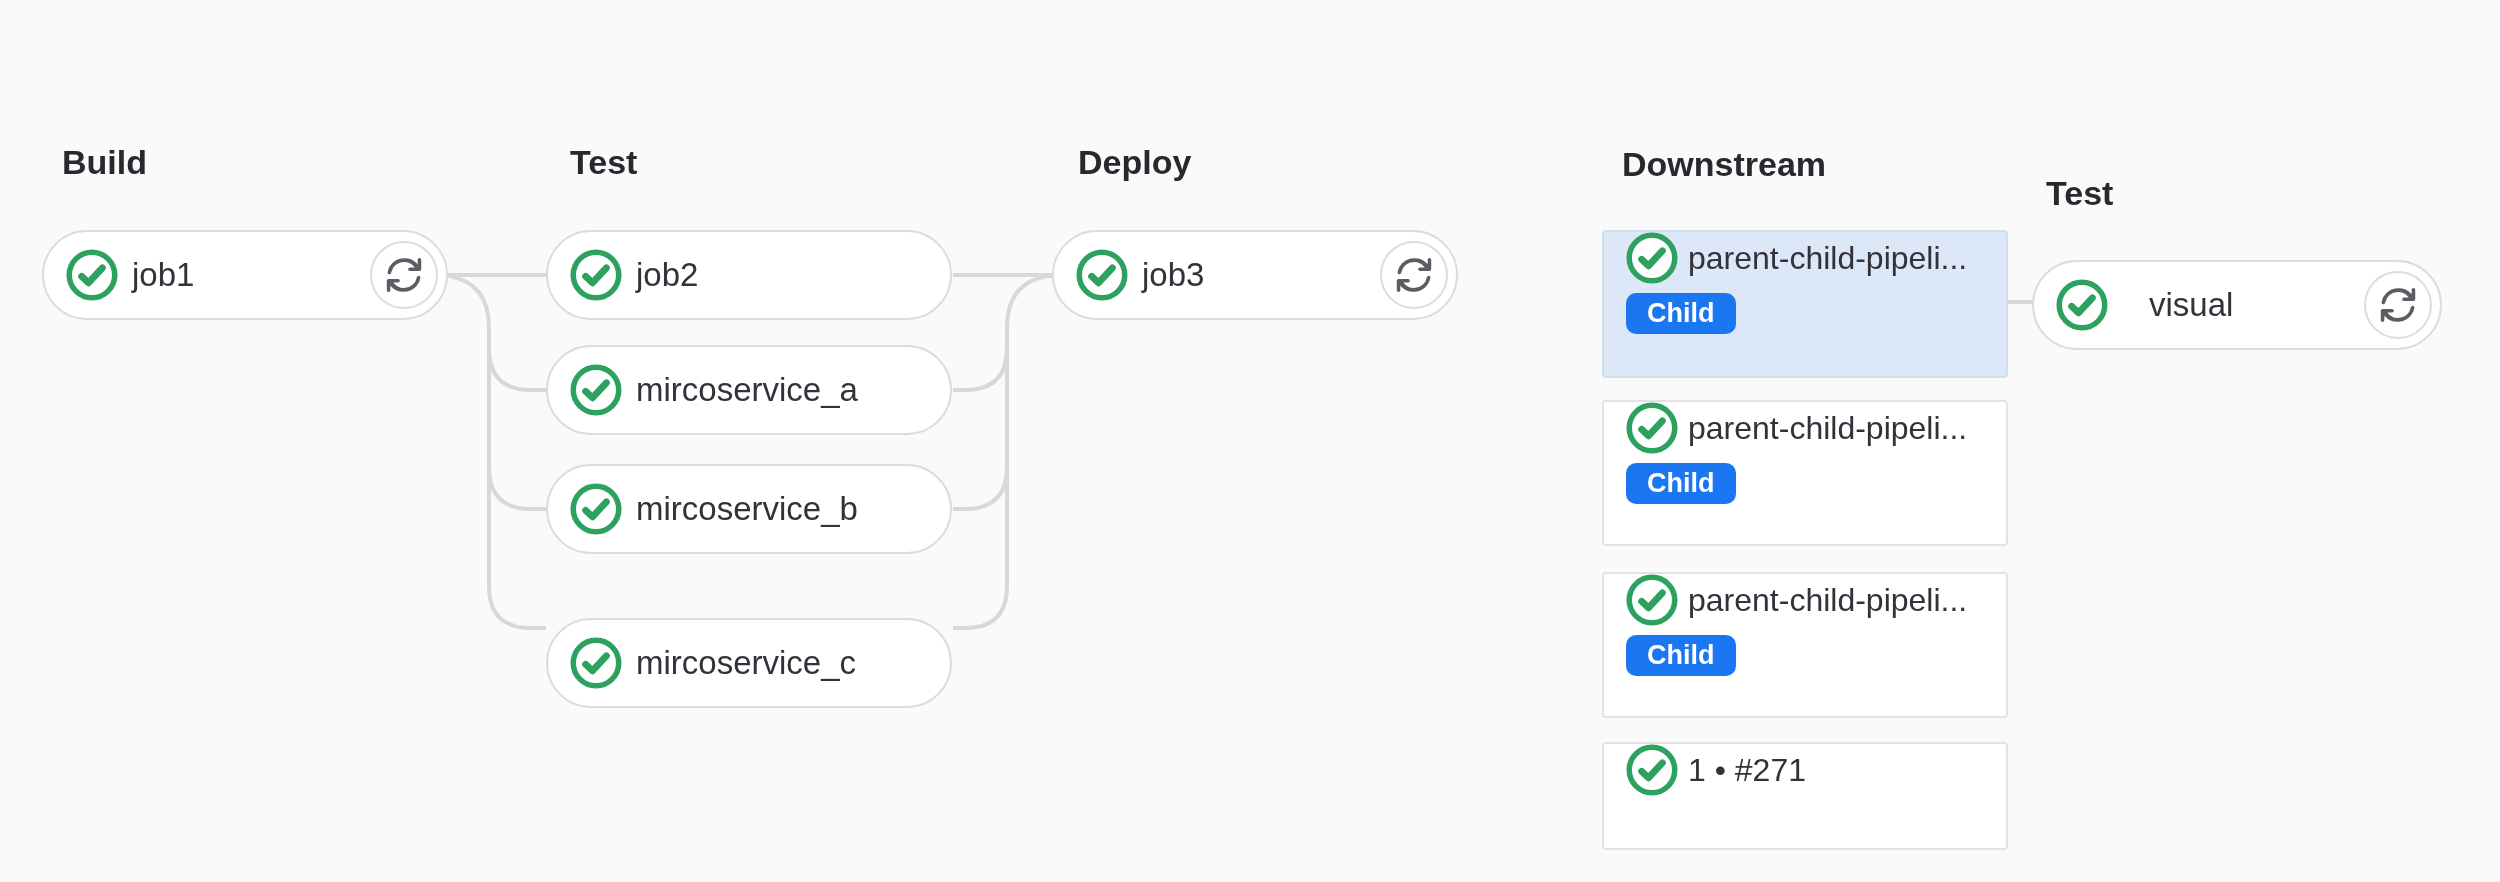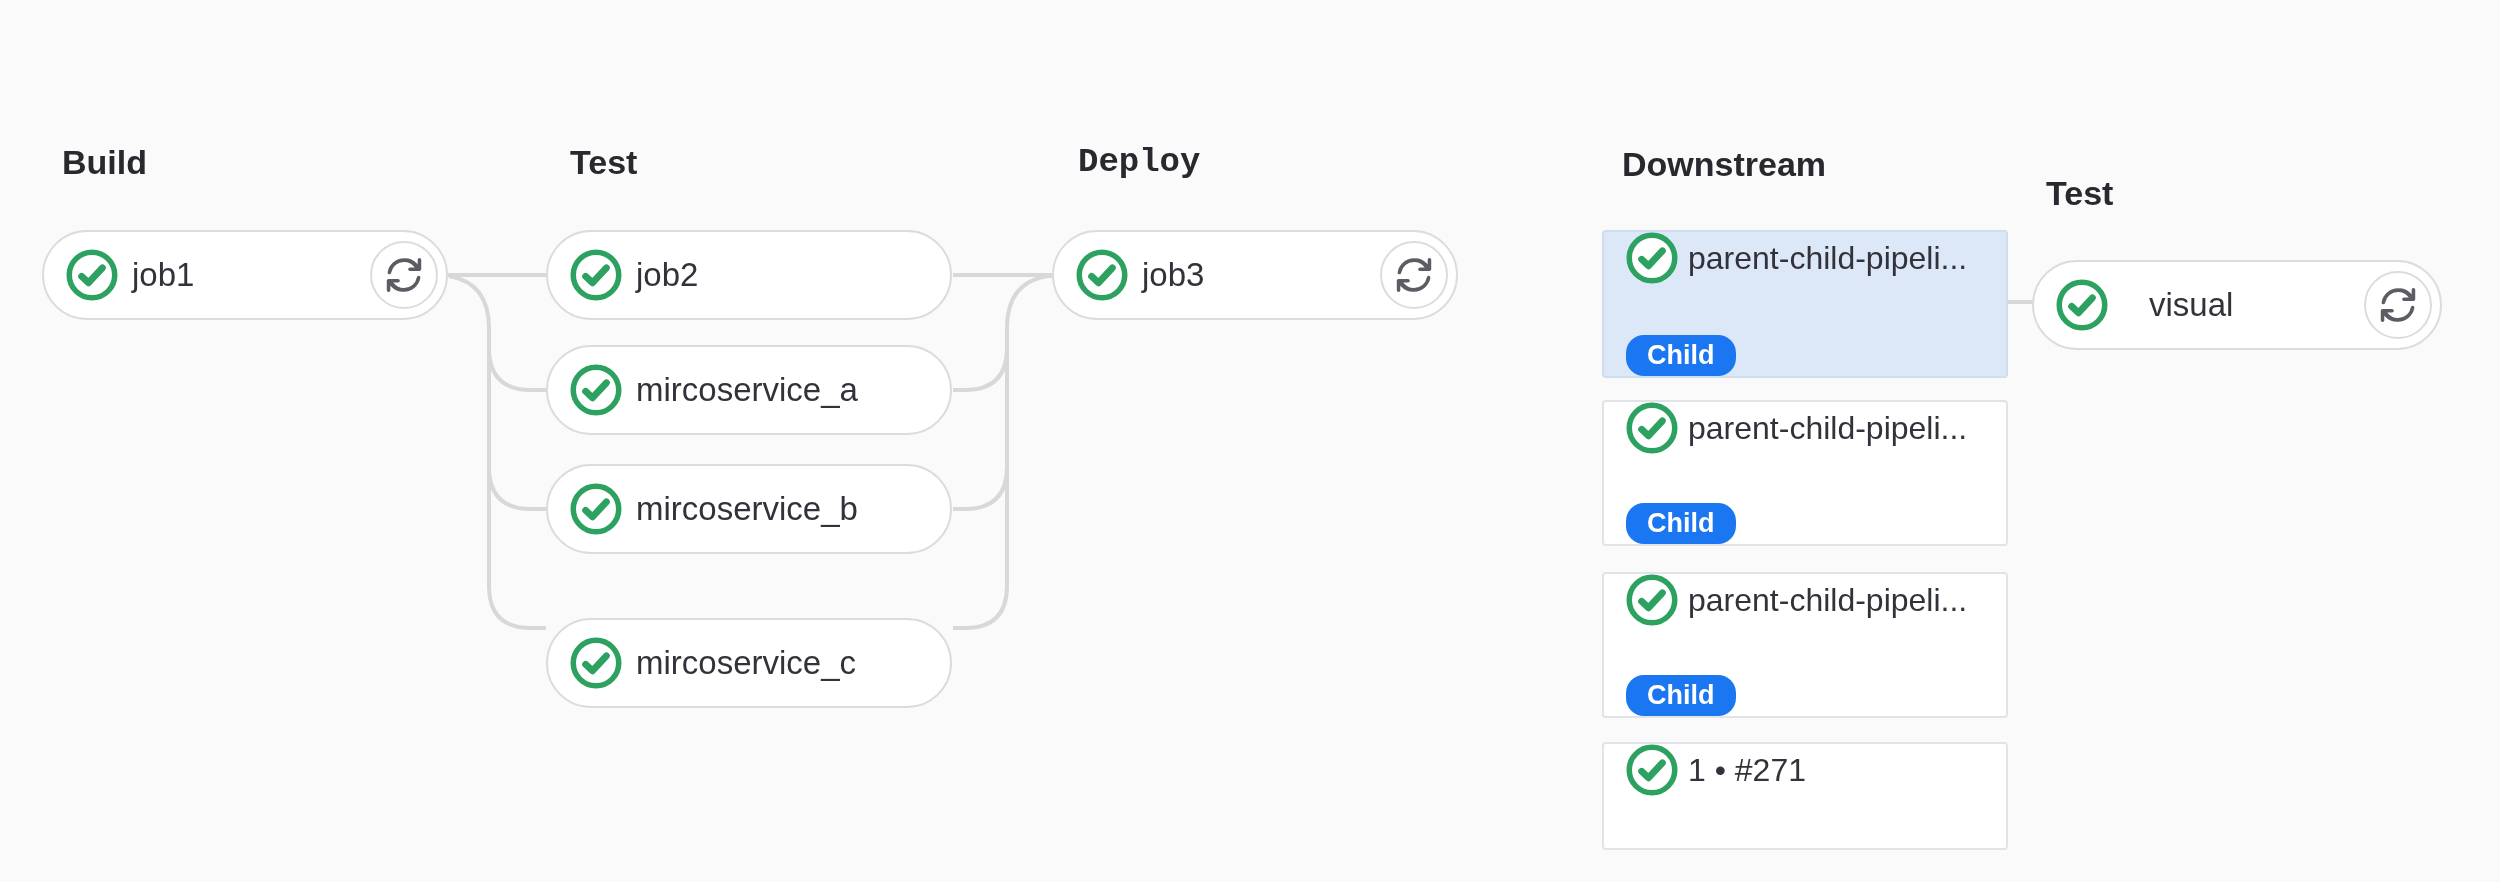--- a/index.html
+++ b/index.html
@@ -12,50 +12,50 @@
   .tabbar{position:absolute;left:0;top:0;width:2500px;height:90px;background:#fcfcfd;border-bottom:2px solid #e7e7ea;}
   .tab{position:absolute;top:18px;font-size:31px;color:#616068;display:flex;align-items:center;gap:14px;cursor:pointer;background:none;border:none;padding:0;font-family:inherit;}
   .tab-pipeline{left:58px;font-weight:700;color:#18171d;}
   .tab-jobs{left:212px;}
   .jobs-badge{display:inline-flex;align-items:center;justify-content:center;min-width:44px;height:30px;background:#ebebee;border-radius:16px;font-size:25px;color:#535158;padding:0 6px;box-sizing:border-box;}
   .tab-underline{position:absolute;left:40px;top:84px;width:153px;height:6px;background:#6260c2;border-radius:4px;}
   
   .stage-title{position:absolute;font-size:34px;font-weight:700;color:#29282f;white-space:nowrap;}
   .st-build{left:62px;top:143px;}
   .st-test{left:570px;top:143px;}
-  .st-deploy{left:1078px;top:143px;font-family:Liberation Mono, monospace;}
+  .st-deploy{left:1078px;top:143px;}
   .st-downstream{left:1622px;top:145px;}
   .st-test2{left:2046px;top:174px;}
   
   .connectors{position:absolute;left:0;top:0;pointer-events:none;}
   .connectors path{fill:none;stroke:#d8d8db;stroke-width:4px;}
   
   .pill{position:absolute;width:406px;height:90px;background:#ffffff;border:2px solid #dcdce0;border-radius:46px;box-sizing:border-box;display:flex;align-items:center;padding-left:22px;cursor:pointer;}
   .p-job1{left:42px;top:230px;}
   .p-job2{left:546px;top:230px;}
   .p-msa{left:546px;top:345px;}
   .p-msb{left:546px;top:464px;}
   .p-msc{left:546px;top:582px;margin-top:36px;}
   .p-job3{left:1052px;top:230px;}
   .p-visual{left:2032px;top:260px;width:410px;gap:27px;}
   .check{display:inline-flex;width:52px;height:52px;flex:none;}
   .check svg{width:52px;height:52px;}
   .jlabel{font-size:33px;color:#33323a;margin-left:14px;white-space:nowrap;}
   .retry{position:absolute;right:8px;top:9px;width:68px;height:68px;border-radius:50%;background:#ffffff;border:2px solid #dcdce0;box-sizing:border-box;display:flex;align-items:center;justify-content:center;cursor:pointer;padding:0;}
   .retry svg{width:38px;height:38px;}
   
-  .card{position:absolute;left:1602px;width:406px;background:#ffffff;border:2px solid #e3e3e7;border-radius:4px;box-sizing:border-box;display:flex;flex-direction:column;justify-content:space-between;padding-left:22px;gap:9px;cursor:pointer;}
+  .card{position:absolute;left:1602px;width:406px;background:#ffffff;border:2px solid #e3e3e7;border-radius:4px;box-sizing:border-box;display:flex;flex-direction:column;justify-content:flex-start;padding-left:22px;gap:9px;cursor:pointer;}
   .card.selected{background:#dce8f7;border-color:#cfdeef;}
   .c1{top:230px;height:148px;}
   .c2{top:400px;height:146px;}
   .c3{top:572px;height:146px;}
   .c4{top:742px;height:108px;}
   .crow{display:flex;align-items:center;}
   .clabel{font-size:32px;color:#33323a;margin-left:10px;white-space:nowrap;}
-  .cbadge{display:inline-block;width:max-content;background:#1b76f2;color:#ffffff;font-size:27px;font-weight:700;padding:5px 21px;border-radius:18px;}
+  .cbadge{display:inline-block;width:max-content;background:#1b76f2;color:#ffffff;font-size:27px;font-weight:700;padding:5px 21px;border-radius:10px;}
 </style>
 </head>
 <body>
 
 <div class="screen">
 
 
   <svg class="connectors" width="2500" height="882" viewBox="0 0 2500 882">
     <path d="M 448 275 H 546"></path>
     <path d="M 449 276 Q 489 283 489 328 L 489 586 Q 489 628 531 628 H 546"></path>

